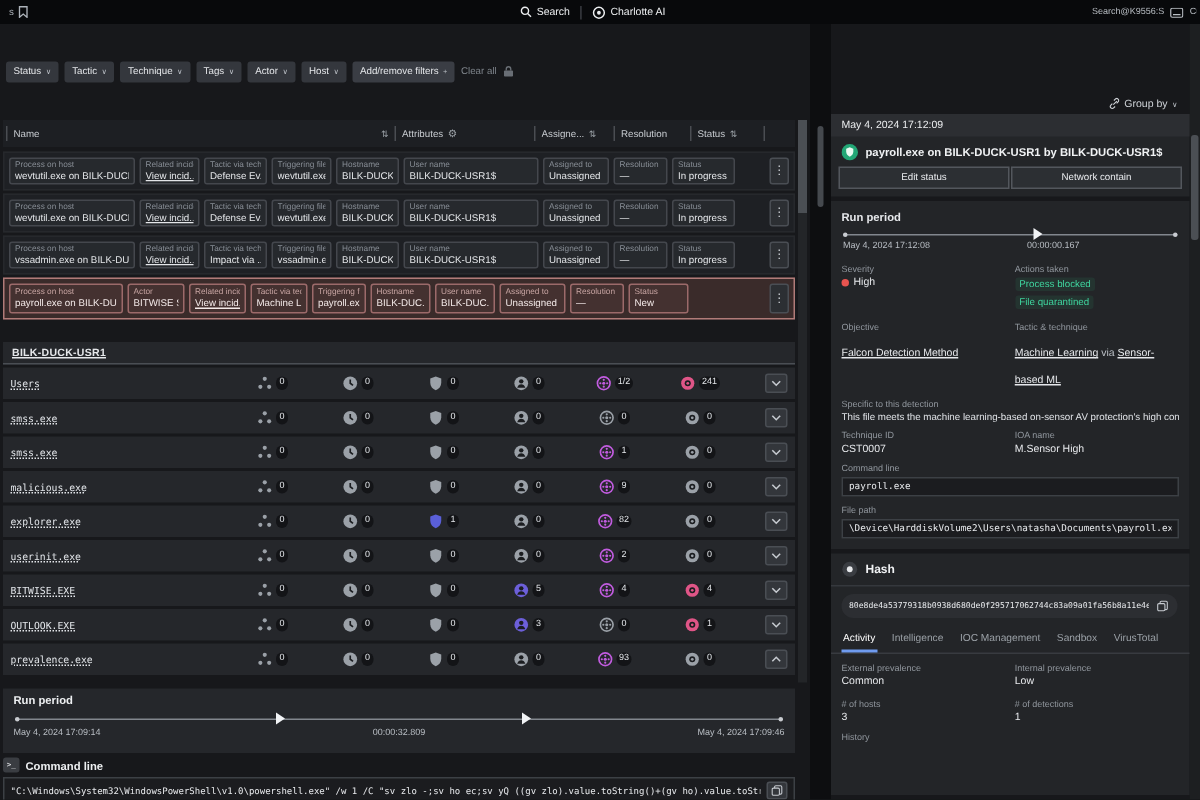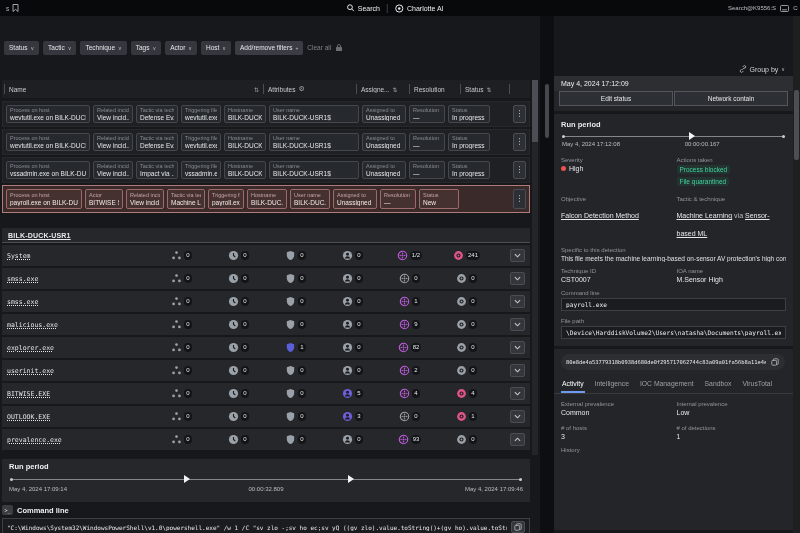--- a/index.html
+++ b/index.html
@@ -387,21 +387,21 @@
       </div>
       <button class="kebab">⋮</button>
     </div>
   </div>
 
 <div id="tree-host">
   <span>BILK-DUCK-USR1</span>
 </div>
 <div id="tree-rows">
     <div class="tree-row">
-      <button class="proc-name">System</button>
+      <button class="proc-name">Users</button>
       <span class="cnt-group">
         <svg width="11" height="11" viewBox="0 0 12 12">
           <circle cx="6" cy="2.8" r="1.5" fill="#9ba1a8"></circle>
           <circle cx="2.8" cy="8.6" r="1.5" fill="#9ba1a8"></circle>
           <circle cx="9.2" cy="8.6" r="1.5" fill="#9ba1a8"></circle>
         </svg>
         <span class="cnt-badge">0</span>
       </span>
       <span class="cnt-group">
         <svg width="11" height="11" viewBox="0 0 12 12">
@@ -947,20 +947,29 @@
       <svg width="8" height="8" viewBox="0 0 10 10">
           <path d="M4 6l3-3M3.2 5.2L2 6.4a1.6 1.6 0 0 0 2.3 2.3l1.2-1.2M6.8 4.8L8 3.6A1.6 1.6 0 0 0 5.7 1.3L4.5 2.5" fill="none" stroke="#cfd3d8" stroke-width="0.9"></path>
         </svg>
     </span>
     <span>Group by</span>
     <span class="pill-chev">∨</span>
   </div>
 
   <div class="panel-sec">
     <div class="datebar">May 4, 2024 17:12:09</div>
+    <div class="title-row">
+      <span>
+        <svg width="11" height="11" viewBox="0 0 12 12">
+            <circle cx="6" cy="6" r="6" fill="#23a776"></circle>
+            <path d="M6 2.4l2.6 1v2c0 1.9-1.1 3.1-2.6 3.8C4.5 8.5 3.4 7.3 3.4 5.4v-2z" fill="#eafaf2"></path>
+          </svg>
+      </span>
+      <span class="ttl">payroll.exe on BILK-DUCK-USR1 by BILK-DUCK-USR1$</span>
+    </div>
     <div class="btn-row" id="detail-buttons">
         <button class="dbtn">Edit status</button>
         <button class="dbtn">Network contain</button>
       </div>
   </div>
 
   <div class="panel-sec">
     <div class="rp-title">Run period</div>
     <div class="timeline2">
       <span class="tl-line" style="position:absolute;top:5px;left:0;right:0;height:1px;background:#82878e"></span>
@@ -1023,20 +1032,29 @@
 
     <div class="inset">
       <div class="dlbl">File path</div>
       <div class="codebox small">
           <code>\Device\HarddiskVolume2\Users\natasha\Documents\payroll.exe</code>
         </div>
     </div>
   </div>
 
   <div class="panel-sec" style="flex:1">
+    <div class="sec-head">
+      <span>
+        <svg width="11" height="11" viewBox="0 0 12 12">
+            <circle cx="6" cy="6" r="5.4" fill="#3a3d42"></circle>
+            <circle cx="6" cy="6" r="2.1" fill="#e6e8eb"></circle>
+          </svg>
+      </span>
+      <span>Hash</span>
+    </div>
     <div class="hash-row">
       <code>80e8de4a53779318b0938d680de0f295717062744c83a09a01fa56b8a11e4eda933ce</code>
       <button class="copy-btn" style="background:none;border:none;flex:0 0 10px">
         <svg width="8" height="8" viewBox="0 0 10 10">
             <rect x="3" y="1" width="6" height="7" rx="1" fill="none" stroke="#c6cad0" stroke-width="0.9"></rect>
             <rect x="1" y="3" width="6" height="6" rx="1" fill="#2c2e32" stroke="#c6cad0" stroke-width="0.9"></rect>
           </svg>
       </button>
     </div>
     <div class="tabs" id="hash-tabs">

